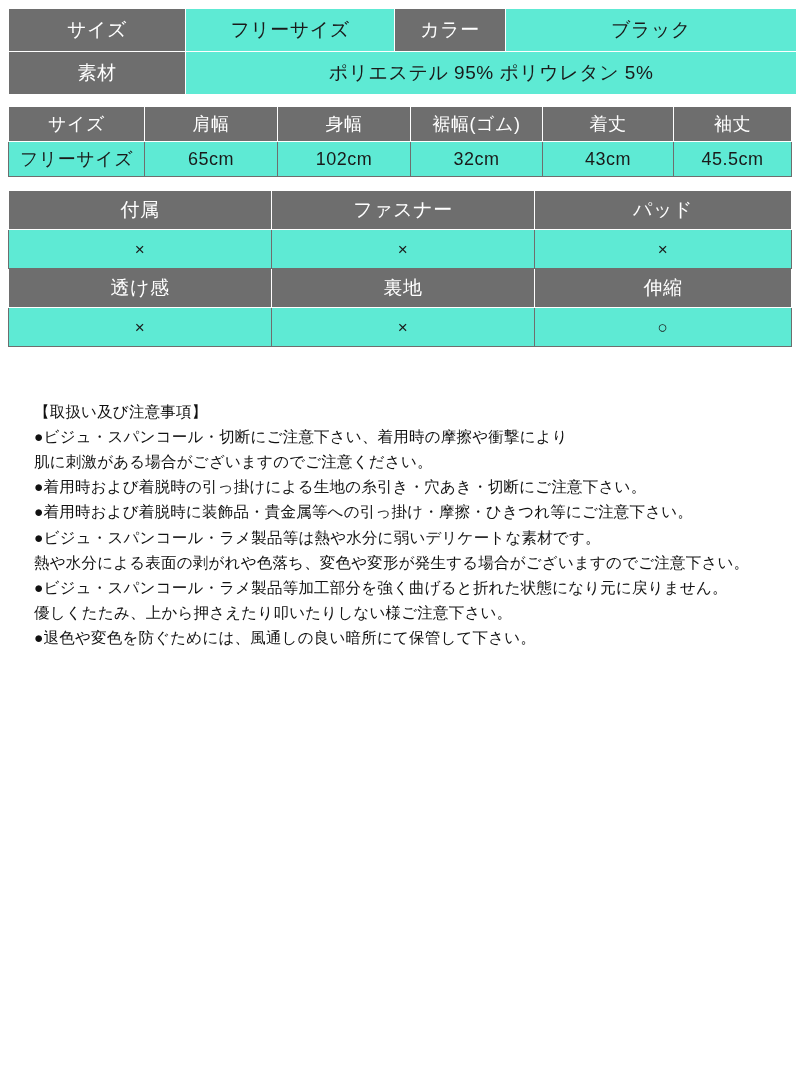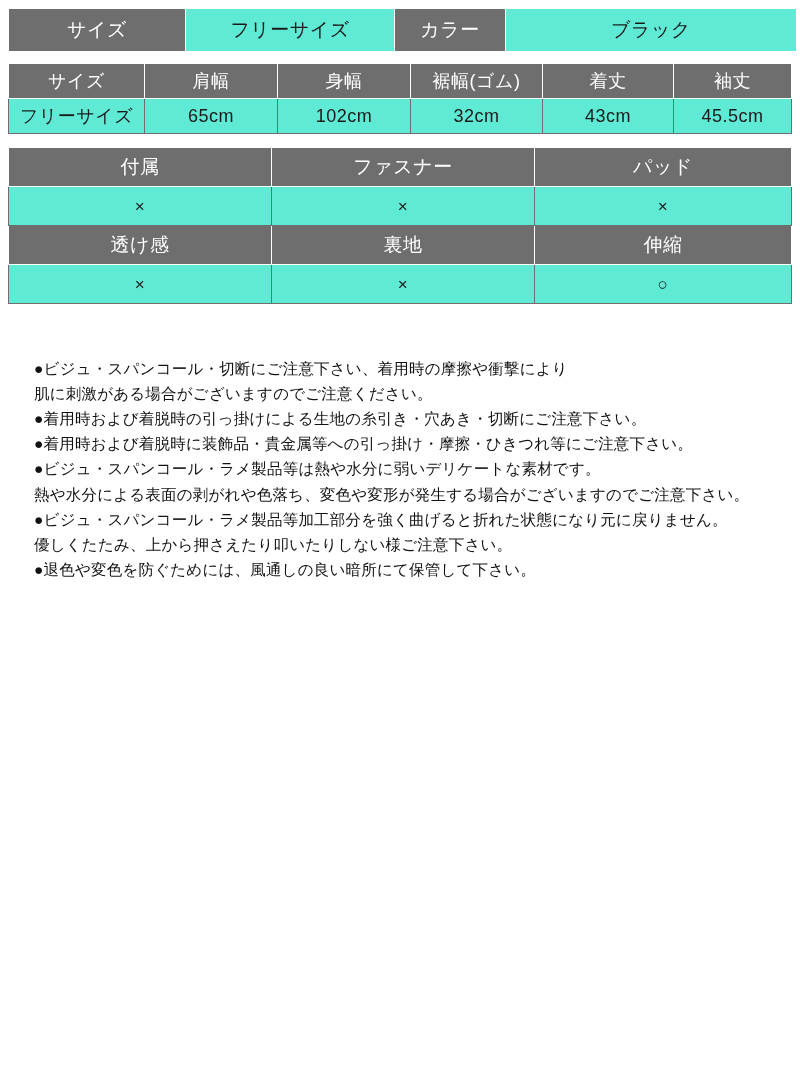--- a/index.html
+++ b/index.html
@@ -85,20 +85,24 @@
 <div class="page">
 
   <table id="table-basic">
     <tbody>
       <tr>
         <td class="hdr" style="width:176px">サイズ</td>
         <td class="val" style="width:208px">フリーサイズ</td>
         <td class="hdr" style="width:110px">カラー</td>
         <td class="val" style="width:290px">ブラック</td>
       </tr>
+      <tr>
+        <td class="hdr">素材</td>
+        <td class="val" colspan="3">ポリエステル 95%  ポリウレタン 5%</td>
+      </tr>
     </tbody>
   </table>
 
   <table id="table-measure">
     <tbody>
       <tr>
         <td class="hdr" style="width:135px">サイズ</td>
         <td class="hdr" style="width:132px">肩幅</td>
         <td class="hdr" style="width:132px">身幅</td>
         <td class="hdr" style="width:131px">裾幅(ゴム)</td>
@@ -135,20 +139,21 @@
       </tr>
       <tr>
         <td class="val mark">×</td>
         <td class="val mark">×</td>
         <td class="val mark">○</td>
       </tr>
     </tbody>
   </table>
 
   <div class="notes">
+    <div class="line">【取扱い及び注意事項】</div>
     <div class="line">●ビジュ・スパンコール・切断にご注意下さい、着用時の摩擦や衝撃により</div>
     <div class="line">肌に刺激がある場合がございますのでご注意ください。</div>
     <div class="line">●着用時および着脱時の引っ掛けによる生地の糸引き・穴あき・切断にご注意下さい。</div>
     <div class="line">●着用時および着脱時に装飾品・貴金属等への引っ掛け・摩擦・ひきつれ等にご注意下さい。</div>
     <div class="line">●ビジュ・スパンコール・ラメ製品等は熱や水分に弱いデリケートな素材です。</div>
     <div class="line">熱や水分による表面の剥がれや色落ち、変色や変形が発生する場合がございますのでご注意下さい。</div>
     <div class="line">●ビジュ・スパンコール・ラメ製品等加工部分を強く曲げると折れた状態になり元に戻りません。</div>
     <div class="line">優しくたたみ、上から押さえたり叩いたりしない様ご注意下さい。</div>
     <div class="line">●退色や変色を防ぐためには、風通しの良い暗所にて保管して下さい。</div>
   </div>

